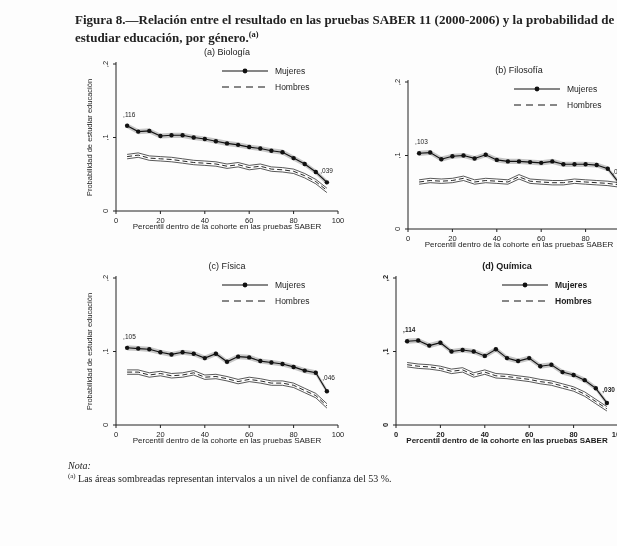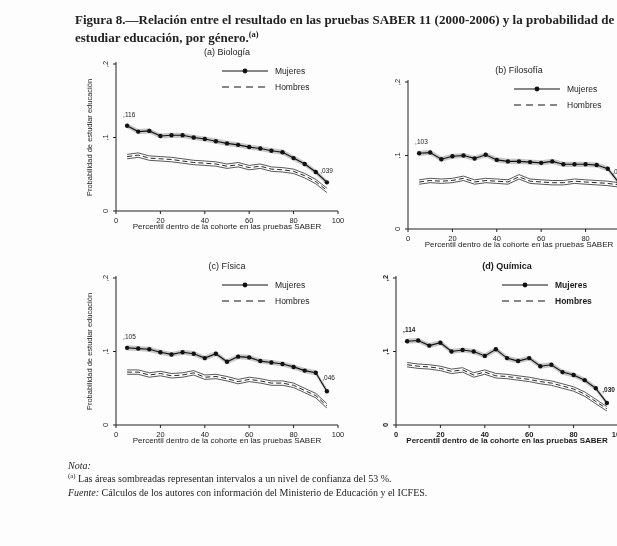--- a/index.html
+++ b/index.html
@@ -288,16 +288,15 @@
           <circle cx="163" cy="27" r="2.4" fill="#111111"></circle>
           <text x="193" y="30" font-size="8.5">Mujeres</text>
           <line x1="140" y1="43" x2="186" y2="43" stroke="#111111" stroke-width="1" stroke-dasharray="7 5"></line>
           <text x="193" y="46" font-size="8.5">Hombres</text>
         </g>
       </svg></div>
 
   <div class="notes">
     <div><em>Nota:</em></div>
     <div><sup>(a)</sup><span> Las áreas sombreadas representan intervalos a un nivel de confianza del 53 %.</span></div>
-    <div><em>Fuente:</em><span> Cálculos de los autores con información del Ministerio de Educación y el ICFES.</span></div>
   </div>
 
 </div>
 
 </body></html>

